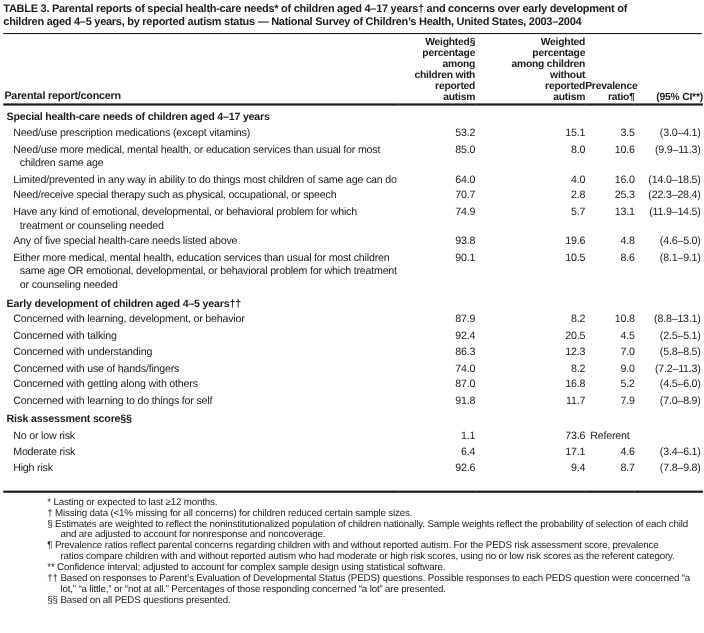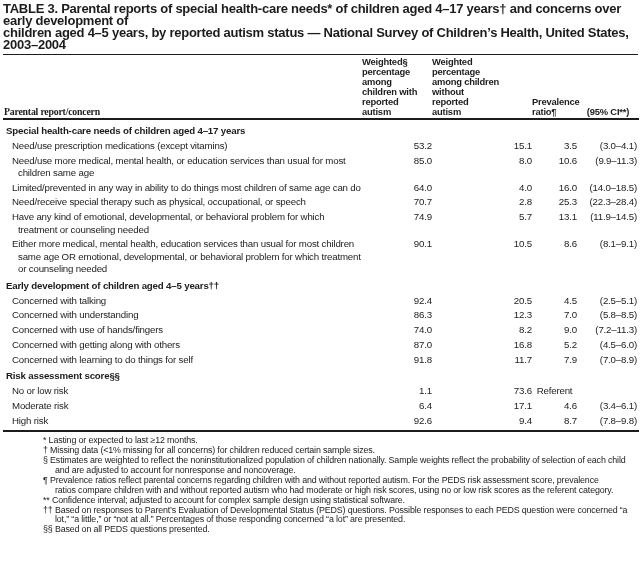--- a/index.html
+++ b/index.html
@@ -6,21 +6,21 @@
   body {
     width: 640px; height: 575px;
     background: #ffffff;
     color: #1c1c1c;
     font-family: "Liberation Sans", "DejaVu Sans", sans-serif;
     overflow: hidden;
   }
   .page { padding: 3px 2px 0 3px; }
 
   .title {
-    font-size: 13px;
+    font-size: 10px;
     font-weight: bold;
     line-height: 12px;
     letter-spacing: -0.25px;
     white-space: pre-line;
   }
   .rule-title {
     height: 0;
     border-top: 1.6px solid #1c1c1c;
     margin-top: 3px;
   }
@@ -34,23 +34,23 @@
   }
   thead th {
     vertical-align: bottom;
     border-bottom: 2.4px solid #1c1c1c;
     font-size: 9.4px;
     line-height: 9.9px;
     font-weight: bold;
     letter-spacing: -0.2px;
     padding: 0 0 2px 0;
   }
-  th.h-label { text-align: left; font-size: 9.8px; padding-left: 1px; font-family: Liberation Serif, serif; }
-  th.h-num { text-align: left; white-space: pre-line; }
-  th.h-ci { padding-right: 0; white-space: pre-line; }
+  th.h-label { text-align: left; font-size: 9.8px; padding-left: 1px; }
+  th.h-num { text-align: right; white-space: pre-line; }
+  th.h-ci { text-align: right; padding-right: 0; white-space: pre-line; }
 
   tbody td {
     vertical-align: top;
     font-size: 9.7px;
     line-height: 12.3px;
     letter-spacing: -0.18px;
     padding: 2.5px 0 0 0;
   }
   td.section {
     font-weight: bold;
@@ -59,21 +59,21 @@
     white-space: pre;
   }
   td.lbl {
     padding-left: 15px;
     text-indent: -6px;
     white-space: pre;
   }
   td.num { text-align: right; }
   td.ci  { padding-right: 2px; }
   td.center { text-align: center; }
-  tr.last td { padding-bottom: 3px; }
+  tr.last td { padding-bottom: 13px; }
 
   .footnotes {
     margin-top: 4px;
     font-size: 8.9px;
     line-height: 9.9px;
     letter-spacing: -0.15px;
     width: 636px;
     margin-left: 40px;
   }
   .footnote {
@@ -154,31 +154,45 @@
       </tr>
       <tr>
         <td class="lbl">Have any kind of emotional, developmental, or behavioral problem for which
 treatment or counseling needed</td>
         <td class="num">74.9</td>
         <td class="num">5.7</td>
         <td class="num">13.1</td>
         <td class="num ci">(11.9–14.5)</td>
       </tr>
       <tr>
+        <td class="lbl">Any of five special health-care needs listed above</td>
+        <td class="num">93.8</td>
+        <td class="num">19.6</td>
+        <td class="num">4.8</td>
+        <td class="num ci">(4.6–5.0)</td>
+      </tr>
+      <tr>
         <td class="lbl">Either more medical, mental health, education services than usual for most children
 same age OR emotional, developmental, or behavioral problem for which treatment
 or counseling needed</td>
         <td class="num">90.1</td>
         <td class="num">10.5</td>
         <td class="num">8.6</td>
         <td class="num ci">(8.1–9.1)</td>
       </tr>
 
       <tr>
         <td class="section" colspan="5">Early development of children aged 4–5 years††</td>
+      </tr>
+      <tr>
+        <td class="lbl">Concerned with learning, development, or behavior</td>
+        <td class="num">87.9</td>
+        <td class="num">8.2</td>
+        <td class="num">10.8</td>
+        <td class="num ci">(8.8–13.1)</td>
       </tr>
       <tr>
         <td class="lbl">Concerned with talking</td>
         <td class="num">92.4</td>
         <td class="num">20.5</td>
         <td class="num">4.5</td>
         <td class="num ci">(2.5–5.1)</td>
       </tr>
       <tr>
         <td class="lbl">Concerned with understanding</td>

